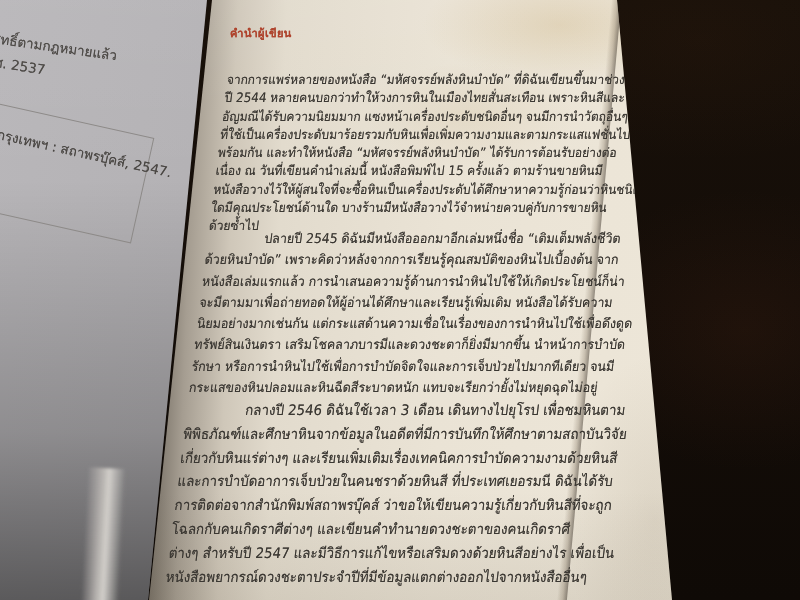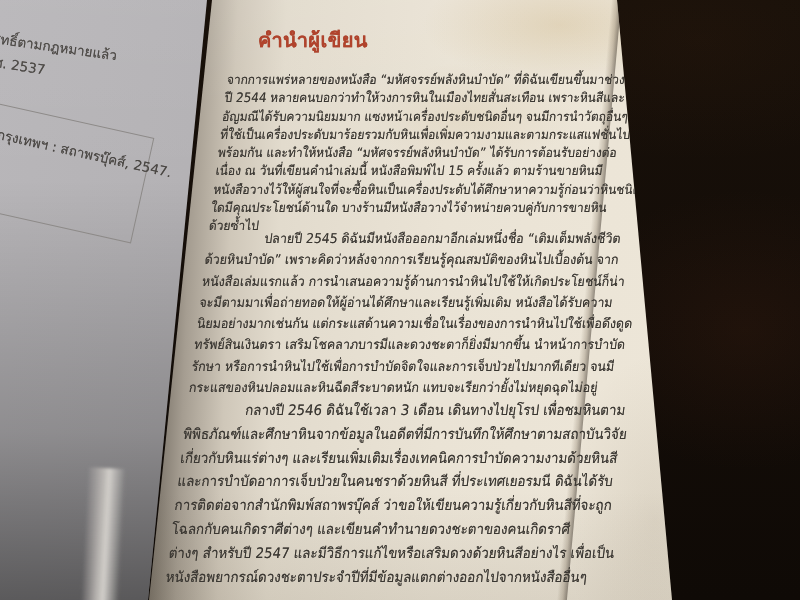--- a/index.html
+++ b/index.html
@@ -45,22 +45,22 @@
       linear-gradient(180deg, rgba(255,255,255,.05) 0%, rgba(0,0,0,0) 18%, rgba(0,0,0,0) 82%, rgba(95,85,65,.12) 100%),
       linear-gradient(92deg,#3b362f 17%,#6e675d 20%,#a59d91 24%,#cfc7b9 29%,#e2dbcd 35%,#eae3d5 55%,#ece5d7 75%,#eee7d9 100%);
   }
   .page-edge-shade{
     position:absolute;left:612px;top:-6px;width:10px;height:616px;
     transform:rotate(5.2deg);transform-origin:0 0;
     background:linear-gradient(90deg, rgba(0,0,0,0) 0%, rgba(110,95,75,.28) 55%, rgba(55,46,36,.5) 100%);
   }
   .preface-title{
     position:absolute;left:230px;top:24px;
-    font-size:20px;font-weight:bold;letter-spacing:.4px;color:#b1432c;
-    text-shadow:0 0 .6px rgba(150,60,40,.8);white-space:nowrap;margin-left:28px;
+    font-size:11px;font-weight:bold;letter-spacing:.4px;color:#b1432c;
+    text-shadow:0 0 .6px rgba(150,60,40,.8);white-space:nowrap;
   }
   .body-wrap{
     position:absolute;left:228px;top:71px;width:560px;height:530px;
     transform:skewX(-7deg);transform-origin:0 0;
     color:#3a3732;text-shadow:0 0 .5px rgba(60,55,50,.65);
   }
   .para{position:absolute;left:0;transform:scaleX(.92);transform-origin:0 0;}
   .para-1{top:0;font-size:13px;line-height:18.3px;}
   .para-2{top:157px;font-size:13.5px;line-height:21.3px;}
   .para-3{top:328px;font-size:14.5px;line-height:23.8px;}

